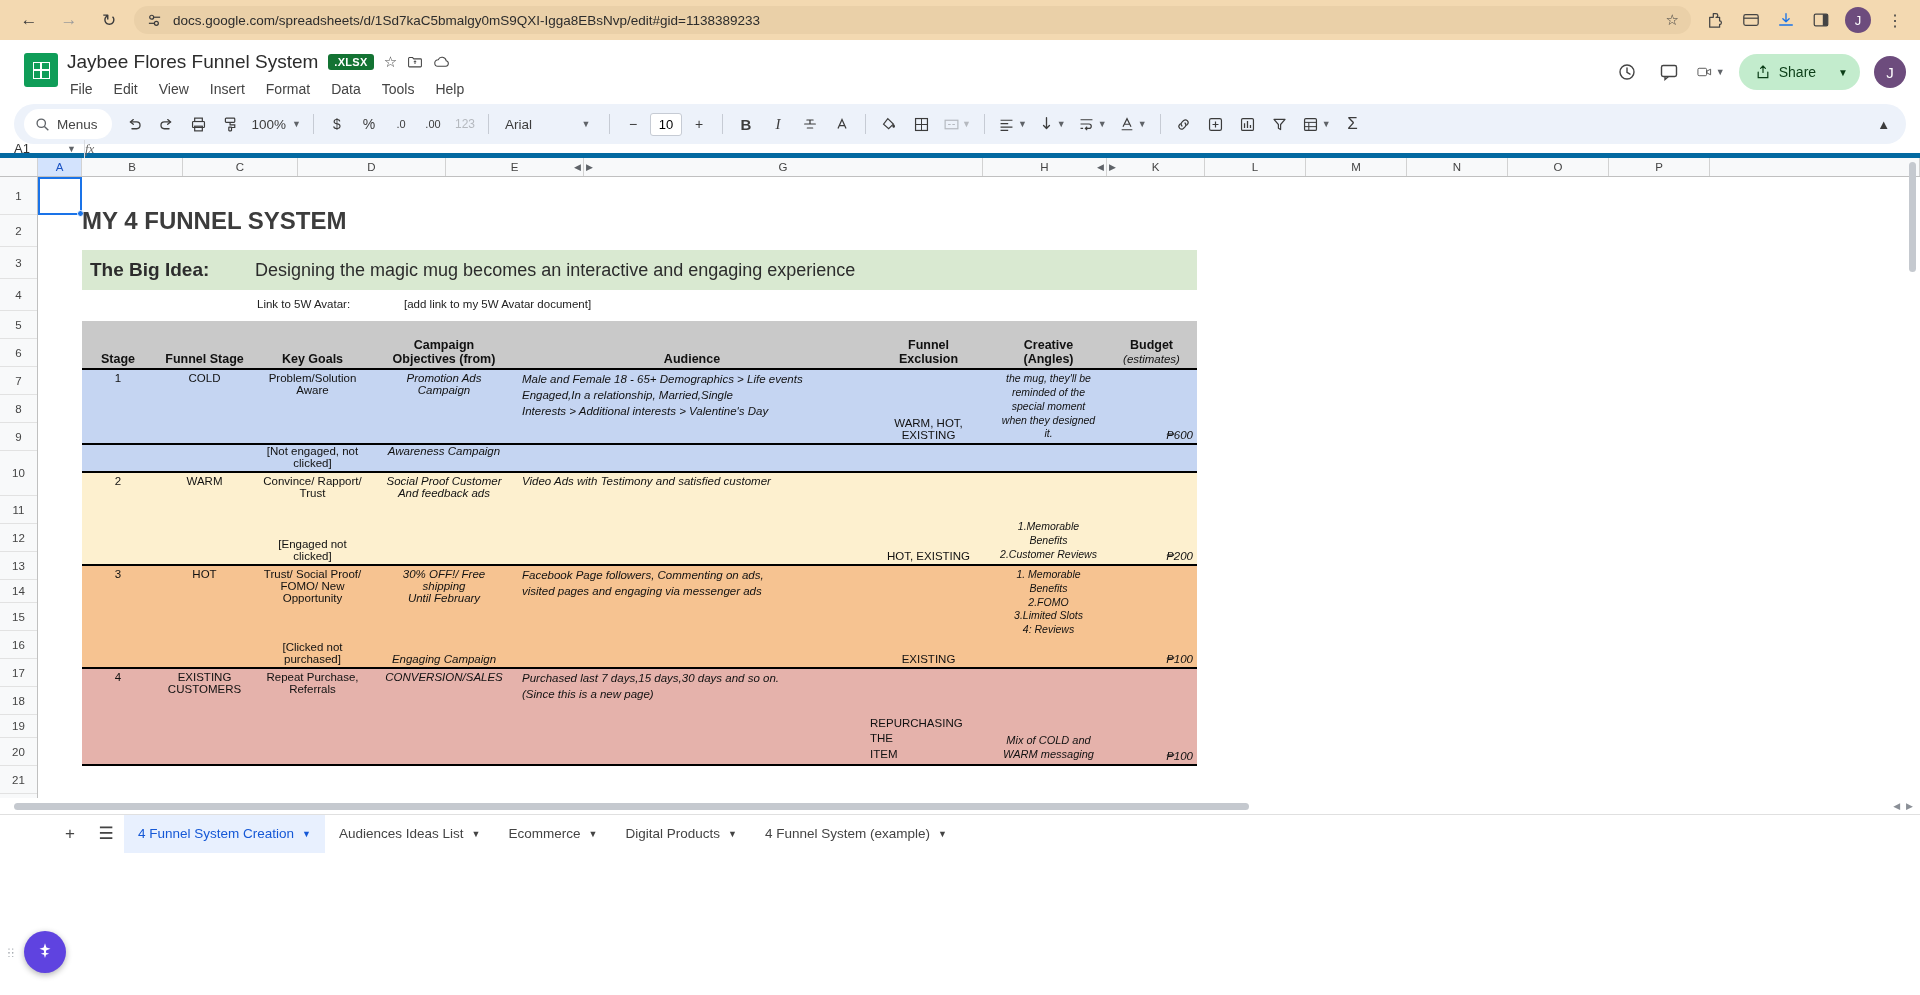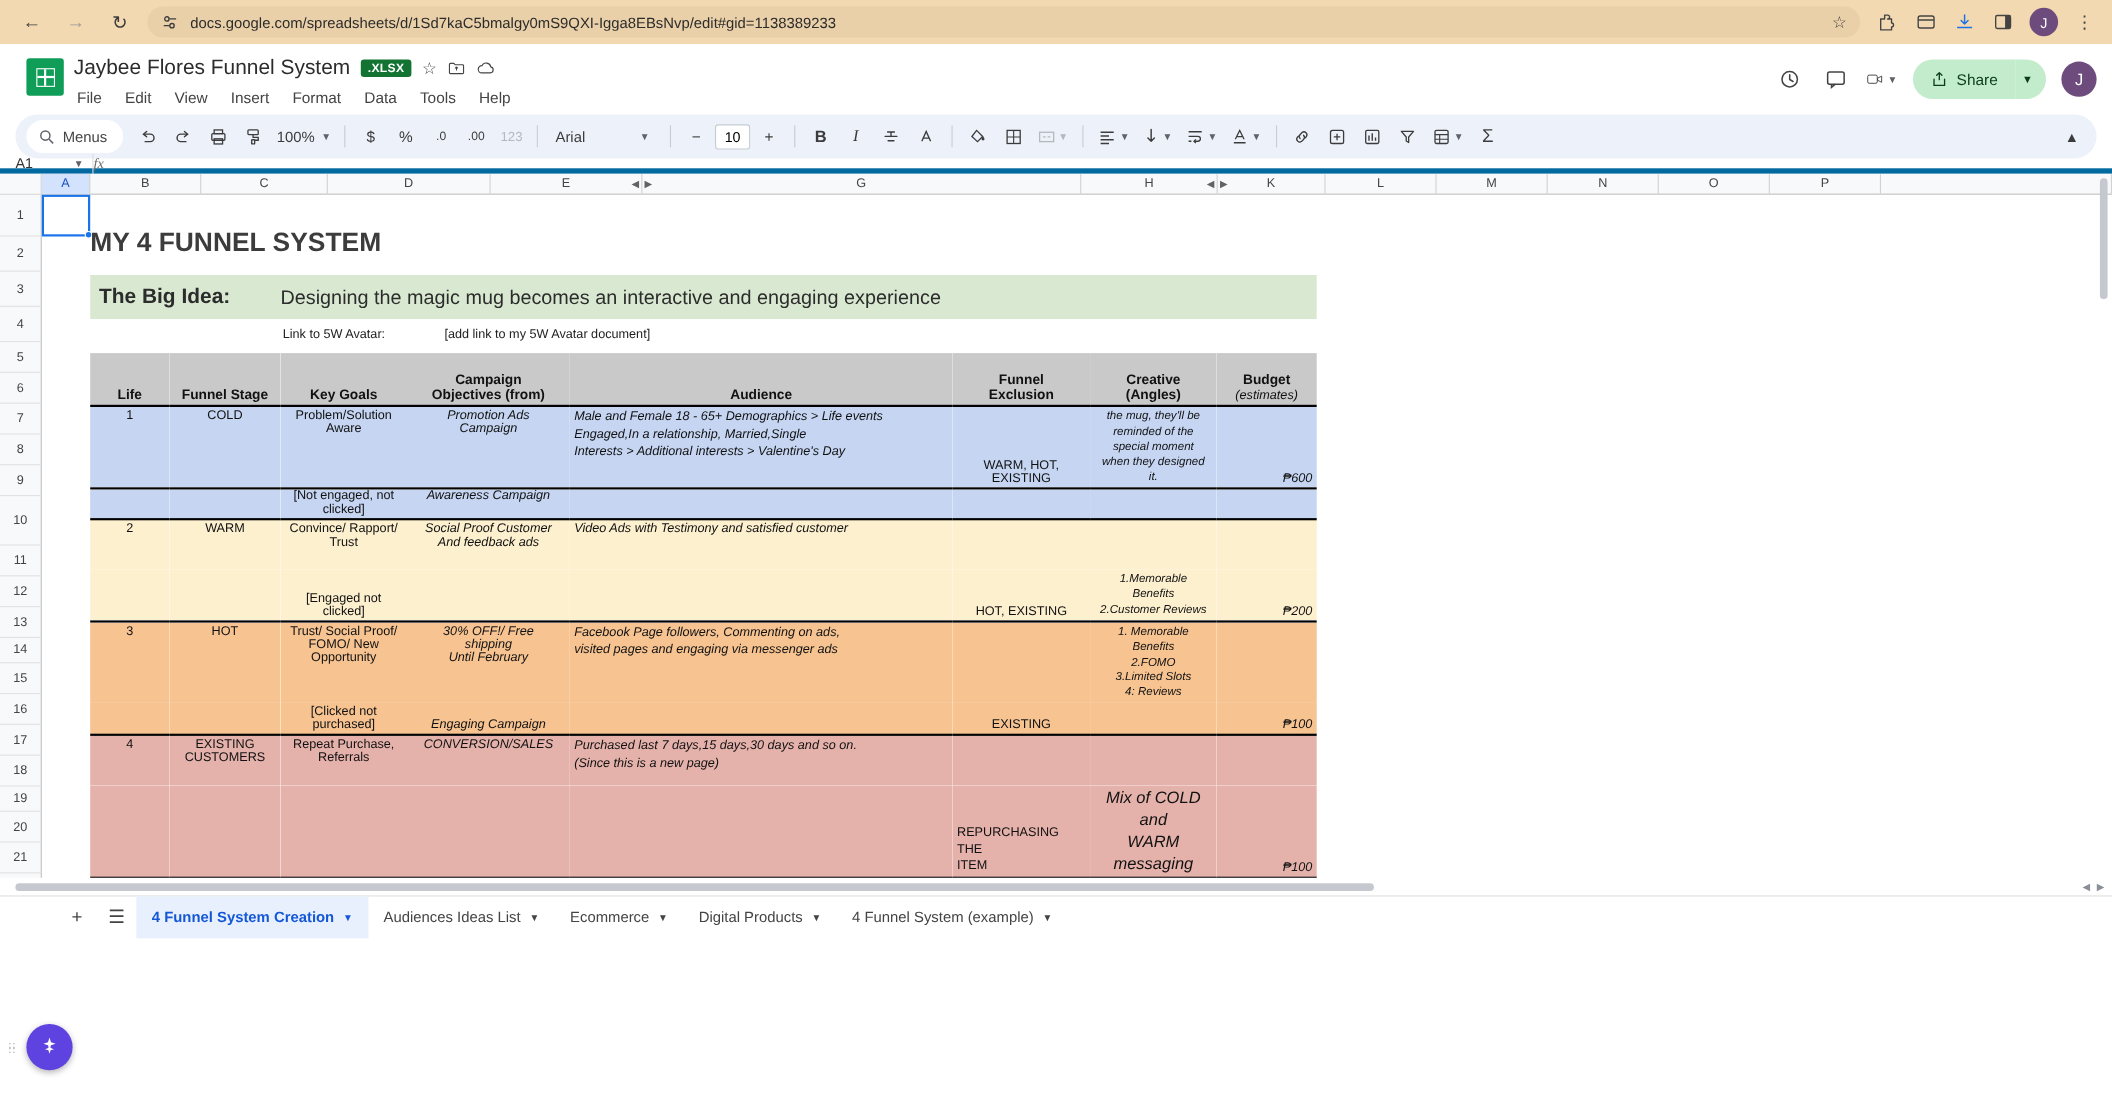--- a/index.html
+++ b/index.html
@@ -120,21 +120,21 @@
   .hscroll-thumb { position:absolute; left:10px; top:2px; height:7px; width:1235px;
     background:#c5c9cf; border-radius:4px; }
   .hs-arrow { font-size:9px; color:#8a8f96; padding:0 3px; }
 
   .sheetbar { height:38px; background:#fff; border-top:1px solid #e0e0e0; display:flex;
     align-items:center; padding-left:52px; gap:0; }
   .sb-ic { width:36px; height:34px; display:flex; align-items:center; justify-content:center;
     color:#444; font-size:17px; }
   .stab { height:38px; display:flex; align-items:center; gap:8px; padding:0 14px;
     font-size:13.5px; color:#444; }
-  .stab.active { background:#e8f0fe; color:#1558d6; font-weight:bold; }
+  .stab.active { background:#e8f0fe; color:#1558d6; font-weight:normal; }
   .stab .cc { font-size:9px; }
 
   .fab { position:absolute; left:24px; bottom:22px; width:42px; height:42px; border-radius:50%;
     background:#5f43e0; display:flex; align-items:center; justify-content:center; color:#fff;
     font-size:19px; box-shadow:0 2px 6px rgba(0,0,0,.3); }
   .dots { position:absolute; left:8px; bottom:38px; color:#9aa0a6; font-size:9px;
     letter-spacing:1px; line-height:4px; }
 
   .vscroll { position:absolute; right:2px; top:0; width:9px; }
   .vscroll .thumb { position:absolute; top:4px; width:7px; height:110px; background:#c5c9cf;
@@ -491,21 +491,21 @@
             <col style="width:101px">
             <col style="width:115px">
           <col style="width:148px">
             <col style="width:348px">
             <col style="width:125px">
           <col style="width:115px">
             <col style="width:91px">
         </colgroup>
         <tbody>
             <tr class="hdr rowsep" style="height:48px">
-          <td>Life</td>
+          <td>Stage</td>
           <td>Funnel Stage</td>
           <td>Key Goals</td>
           <td style="white-space:pre-line">Campaign
 Objectives (from)</td>
           <td>Audience</td>
           <td style="white-space:pre-line">Funnel
 Exclusion</td>
           <td style="white-space:pre-line">Creative
 (Angles)</td>
           <td class="budget">
@@ -614,21 +614,21 @@
           <td></td>
         </tr>
         <tr class="rowsep" style="height:40px; background:#e5b2ab">
           <td></td>
           <td></td>
           <td></td>
           <td></td>
           <td></td>
           <td style="text-align:left; white-space:pre-line; line-height:1.32">REPURCHASING THE
 ITEM</td>
-          <td class="c-center c-ital" style="white-space:pre-line; font-size:15px; line-height:1.32">Mix of COLD and
+          <td class="c-center c-ital" style="white-space:pre-line; font-size:11px; line-height:1.32">Mix of COLD and
 WARM messaging</td>
           <td class="c-ital" style="text-align:right">₱100</td>
         </tr>
       </tbody>
         </table>
 
     </div>
   </div>
 
   <div class="vscroll">

